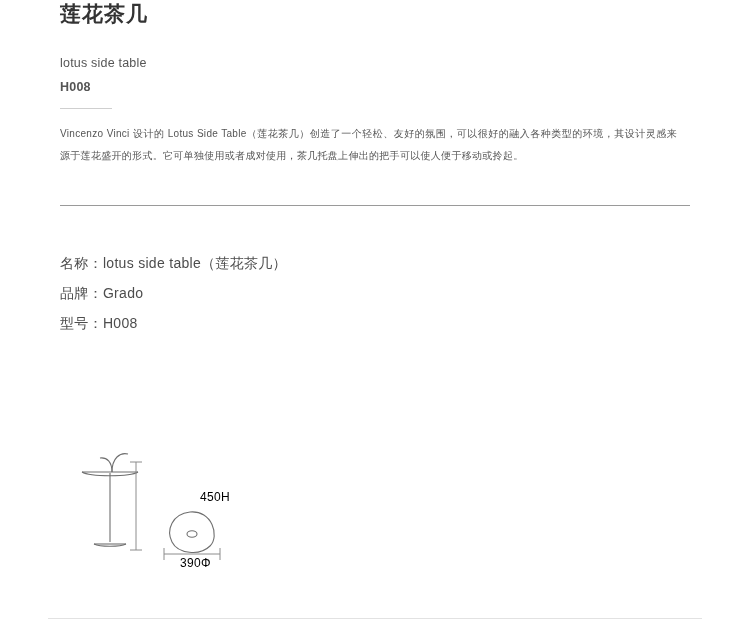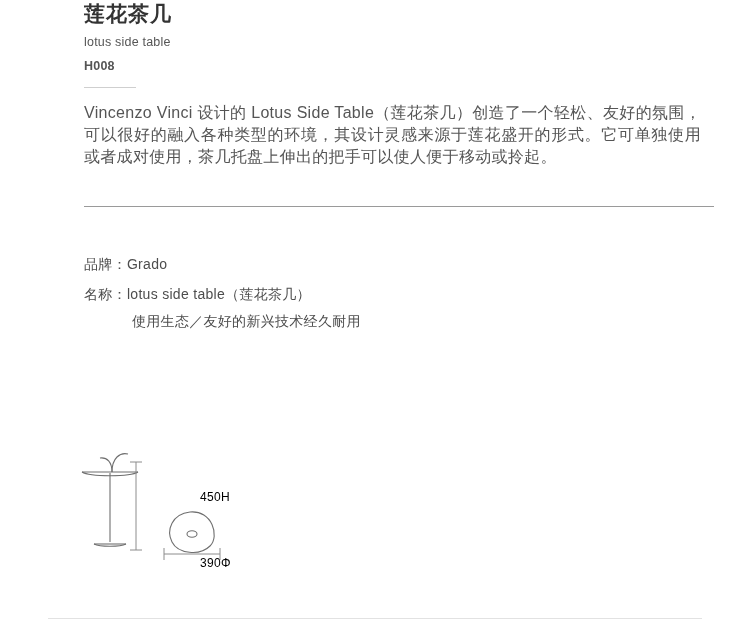--- a/index.html
+++ b/index.html
@@ -13,56 +13,56 @@
     font-family: "Liberation Sans", sans-serif;
     color: #333333;
     overflow: hidden;
     position: relative;
   }
   .page {
     position: relative;
     width: 750px;
     height: 631px;
     box-sizing: border-box;
-    padding: 0 84px;
+    padding: 0 60px;
   }
 
   
   .title-zh {
     font-size: 21px;
     font-weight: bold;
     color: #333333;
     letter-spacing: 1px;
     margin: 0;
     padding-top: 0px;
     line-height: 28px;
   }
   .title-en {
     font-size: 12.5px;
     color: #555555;
-    margin-top: 6px;
+    margin-top: 27px;
     line-height: 16px;
     letter-spacing: 0.2px;
   }
   .model-code {
     font-size: 12.5px;
     color: #555555;
     margin-top: 8px;
     line-height: 16px;
     letter-spacing: 0.2px;
     font-weight: bold;
   }
   .short-rule {
     width: 52px;
     height: 0;
     border-top: 1px solid #cfcfcf;
     margin-top: 13px;
   }
   .intro {
-    font-size: 16px;
+    font-size: 10px;
     color: #555555;
     line-height: 22px;
     margin-top: 14px;
     width: 617px;
     text-align: justify;
     letter-spacing: 0.3px;
   }
 
   
   .divider {
@@ -101,21 +101,21 @@
     position: absolute;
     font-size: 12px;
     color: #000000;
     letter-spacing: 0.3px;
   }
   .dim-height {
     left: 140px;
     top: 58px;
   }
   .dim-width {
-    left: 140px;
+    left: 120px;
     top: 124px;
   }
 
   
   .bottom-rule {
     position: absolute;
     left: 48px;
     top: 618px;
     width: 654px;
     height: 0;
@@ -133,23 +133,23 @@
 
   <div class="model-code">H008</div>
 
   <div class="short-rule"></div>
 
   <p class="intro">Vincenzo  Vinci 设计的 Lotus Side Table（莲花茶几）创造了一个轻松、友好的氛围，可以很好的融入各种类型的环境，其设计灵感来源于莲花盛开的形式。它可单独使用或者成对使用，茶几托盘上伸出的把手可以使人便于移动或拎起。</p>
 
   <div class="divider"></div>
 
   <div class="specs">
+    <span class="spec-row">名称：lotus side table（莲花茶几）</span>
     <span class="spec-row">品牌：Grado</span>
-    <span class="spec-row">名称：lotus side table（莲花茶几）</span>
-    <span class="spec-row cont">使用生态／友好的新兴技术经久耐用</span>
+    <span class="spec-row">型号：H008</span>
   </div>
 
   <div class="drawing">
     <svg width="230" height="150" viewBox="0 0 230 150">
 
       <g stroke="#6f6f6f" fill="none" stroke-width="1.1">
 
         <path d="M22,40 L78,40"></path>
         <path d="M22,40 C30,45 70,45 78,40"></path>
 

